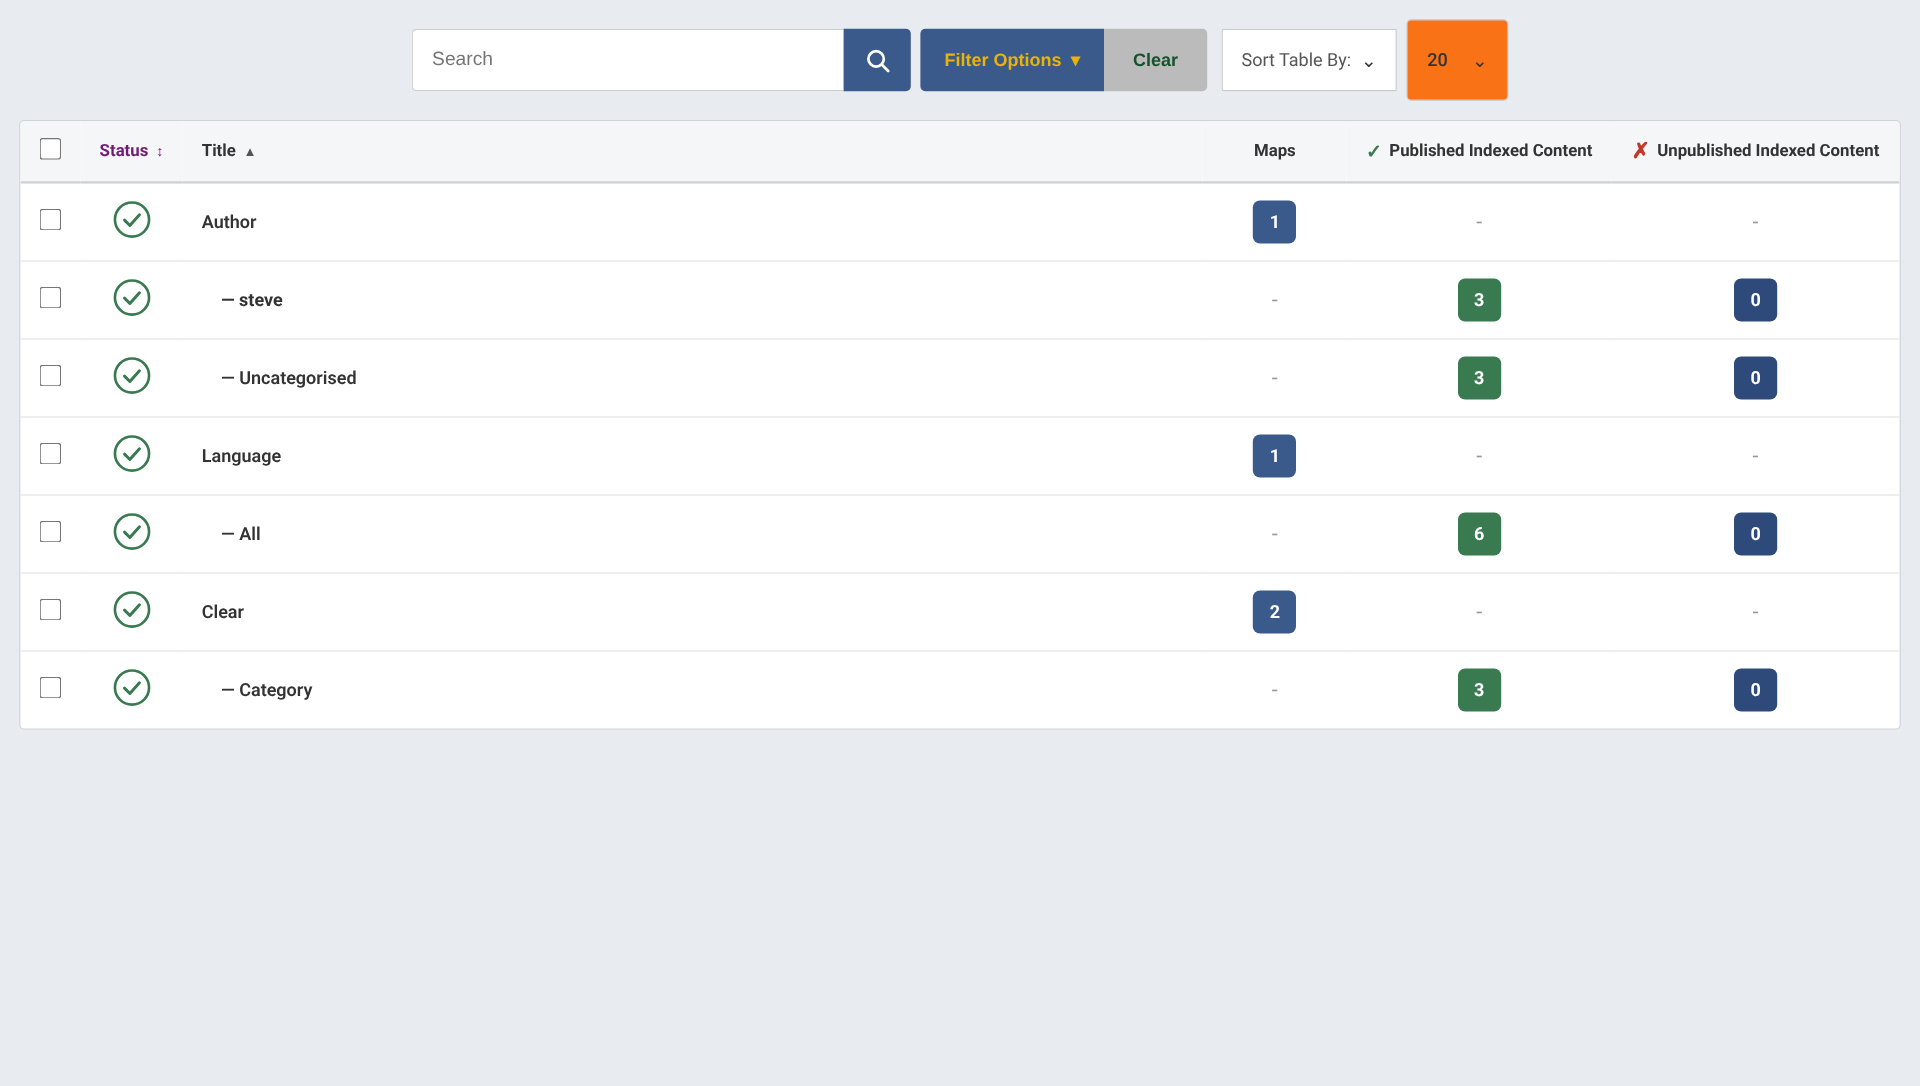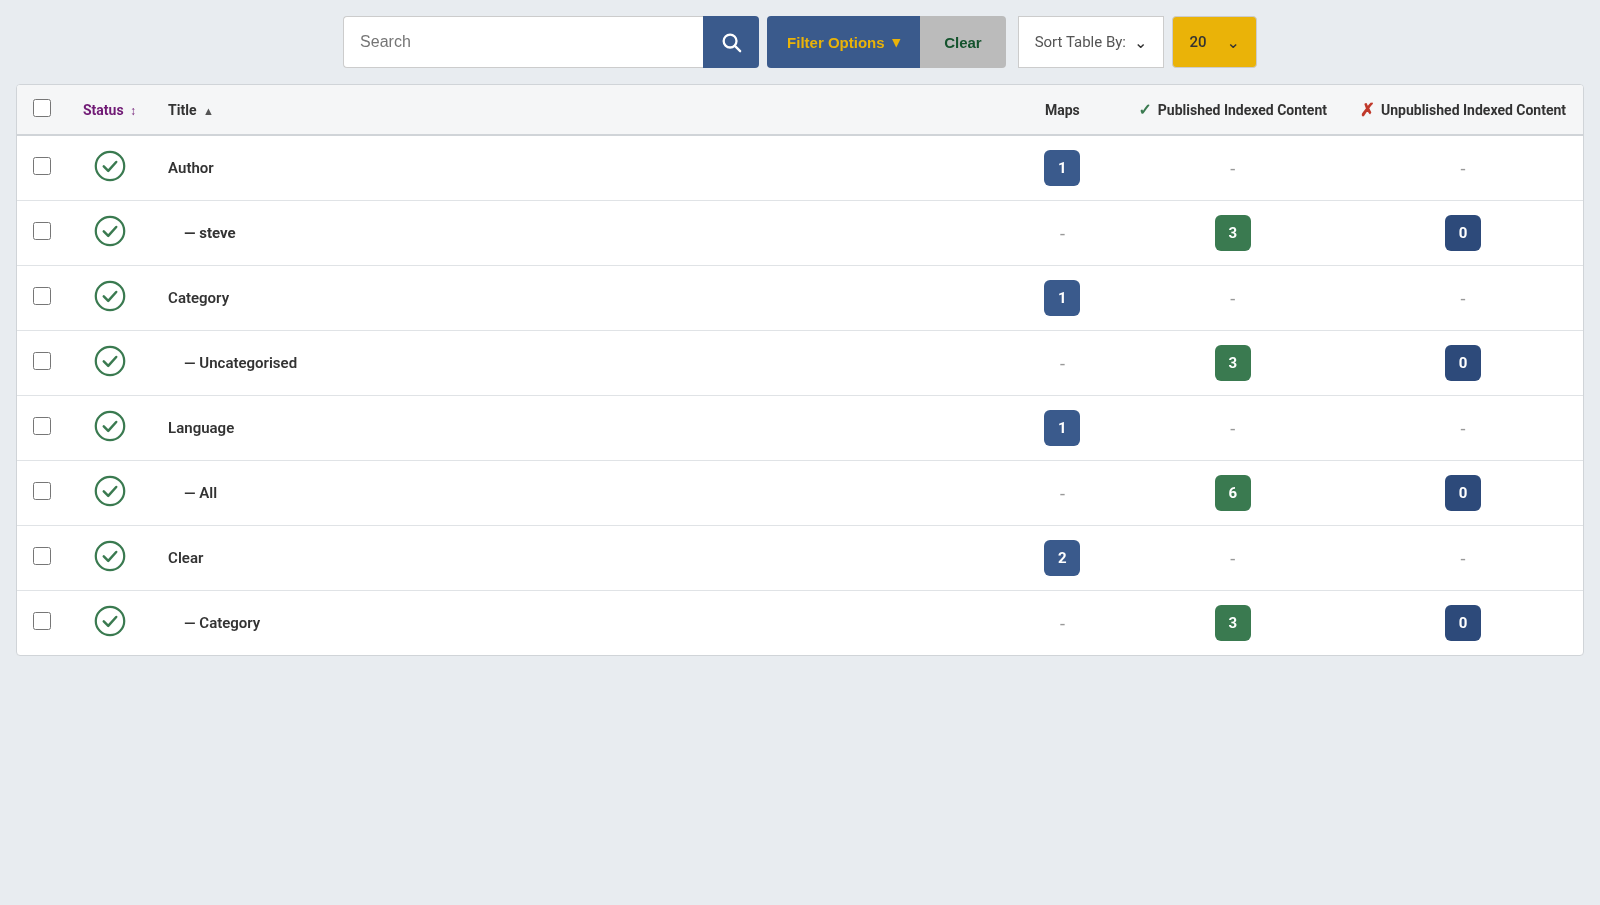--- a/index.html
+++ b/index.html
@@ -99,24 +99,24 @@
     }
 
     .sort-chevron {
       font-size: 16px;
       color: #333;
     }
 
     .page-size-wrapper {
       display: flex;
       align-items: center;
-      height: 52px;
+      height: 68px;
       border: 1.5px solid #ccc;
       border-radius: 4px;
-      background: #eab308;
+      background: #f97316;
       margin-left: 8px;
       padding: 0 16px;
       gap: 20px;
       cursor: pointer;
       min-width: 80px;
       justify-content: space-between;
     }
 
     .page-size-value {
       font-size: 15px;
@@ -374,35 +374,20 @@
         <tr>
           <td class="check-col"><input type="checkbox" style=""></td>
           <td class="status-col">
     <span class="status-icon">
       <svg viewBox="0 0 36 36" fill="none" xmlns="http://www.w3.org/2000/svg">
         <circle cx="18" cy="18" r="16" stroke="#3a7a50" stroke-width="2.5" fill="none"></circle>
         <path d="M11 18.5l5 5 9-10" stroke="#3a7a50" stroke-width="2.8" stroke-linecap="round" stroke-linejoin="round"></path>
       </svg>
     </span>
   </td>
-          <td class="title-col" style="font-weight: 600;">Category</td>
-          <td class="maps-col center"><span class="badge badge-blue">1</span></td>
-          <td class="published-col center"><span class="dash">-</span></td>
-          <td class="unpublished-col center"><span class="dash">-</span></td>
-        </tr>
-        <tr>
-          <td class="check-col"><input type="checkbox" style=""></td>
-          <td class="status-col">
-    <span class="status-icon">
-      <svg viewBox="0 0 36 36" fill="none" xmlns="http://www.w3.org/2000/svg">
-        <circle cx="18" cy="18" r="16" stroke="#3a7a50" stroke-width="2.5" fill="none"></circle>
-        <path d="M11 18.5l5 5 9-10" stroke="#3a7a50" stroke-width="2.8" stroke-linecap="round" stroke-linejoin="round"></path>
-      </svg>
-    </span>
-  </td>
           <td class="title-col" style="font-weight: 600; padding-left: 32px;">— Uncategorised</td>
           <td class="maps-col center"><span class="dash">-</span></td>
           <td class="published-col center"><span class="badge badge-green">3</span></td>
           <td class="unpublished-col center"><span class="badge badge-dark-blue">0</span></td>
         </tr>
         <tr>
           <td class="check-col"><input type="checkbox" style=""></td>
           <td class="status-col">
     <span class="status-icon">
       <svg viewBox="0 0 36 36" fill="none" xmlns="http://www.w3.org/2000/svg">

